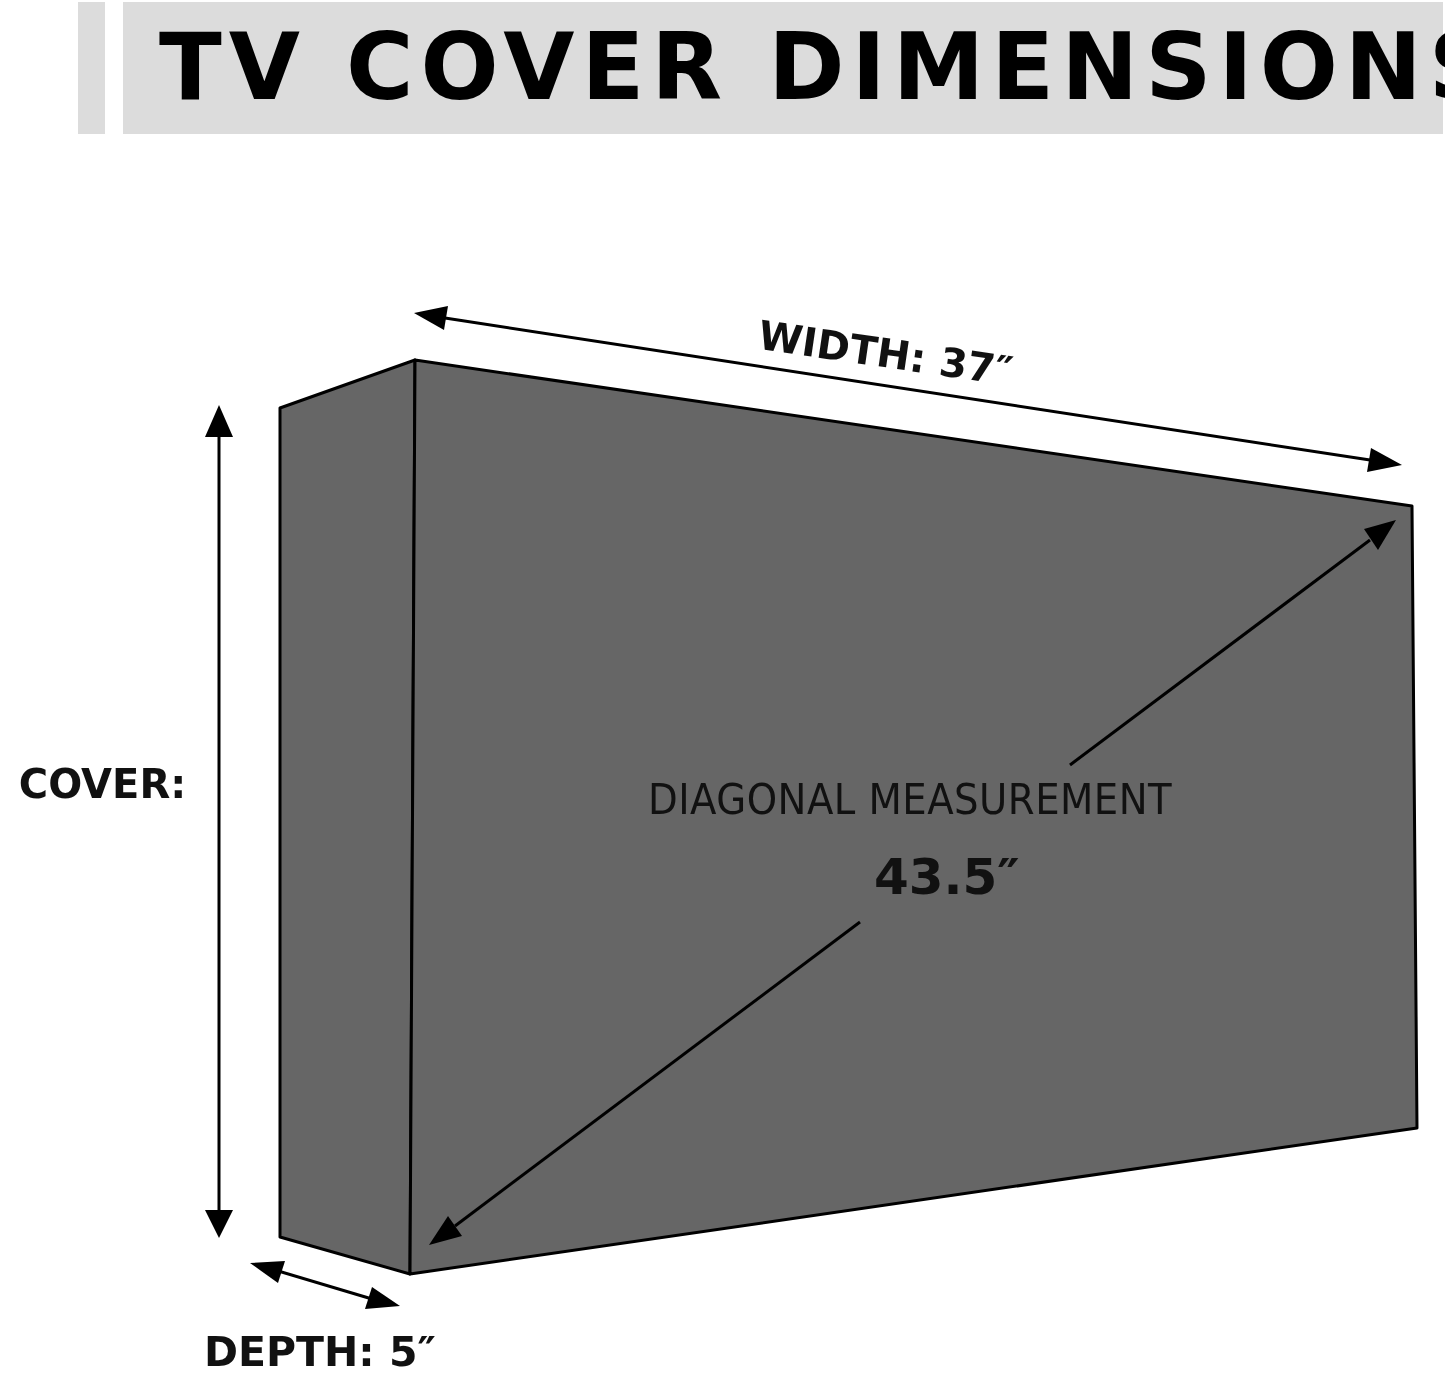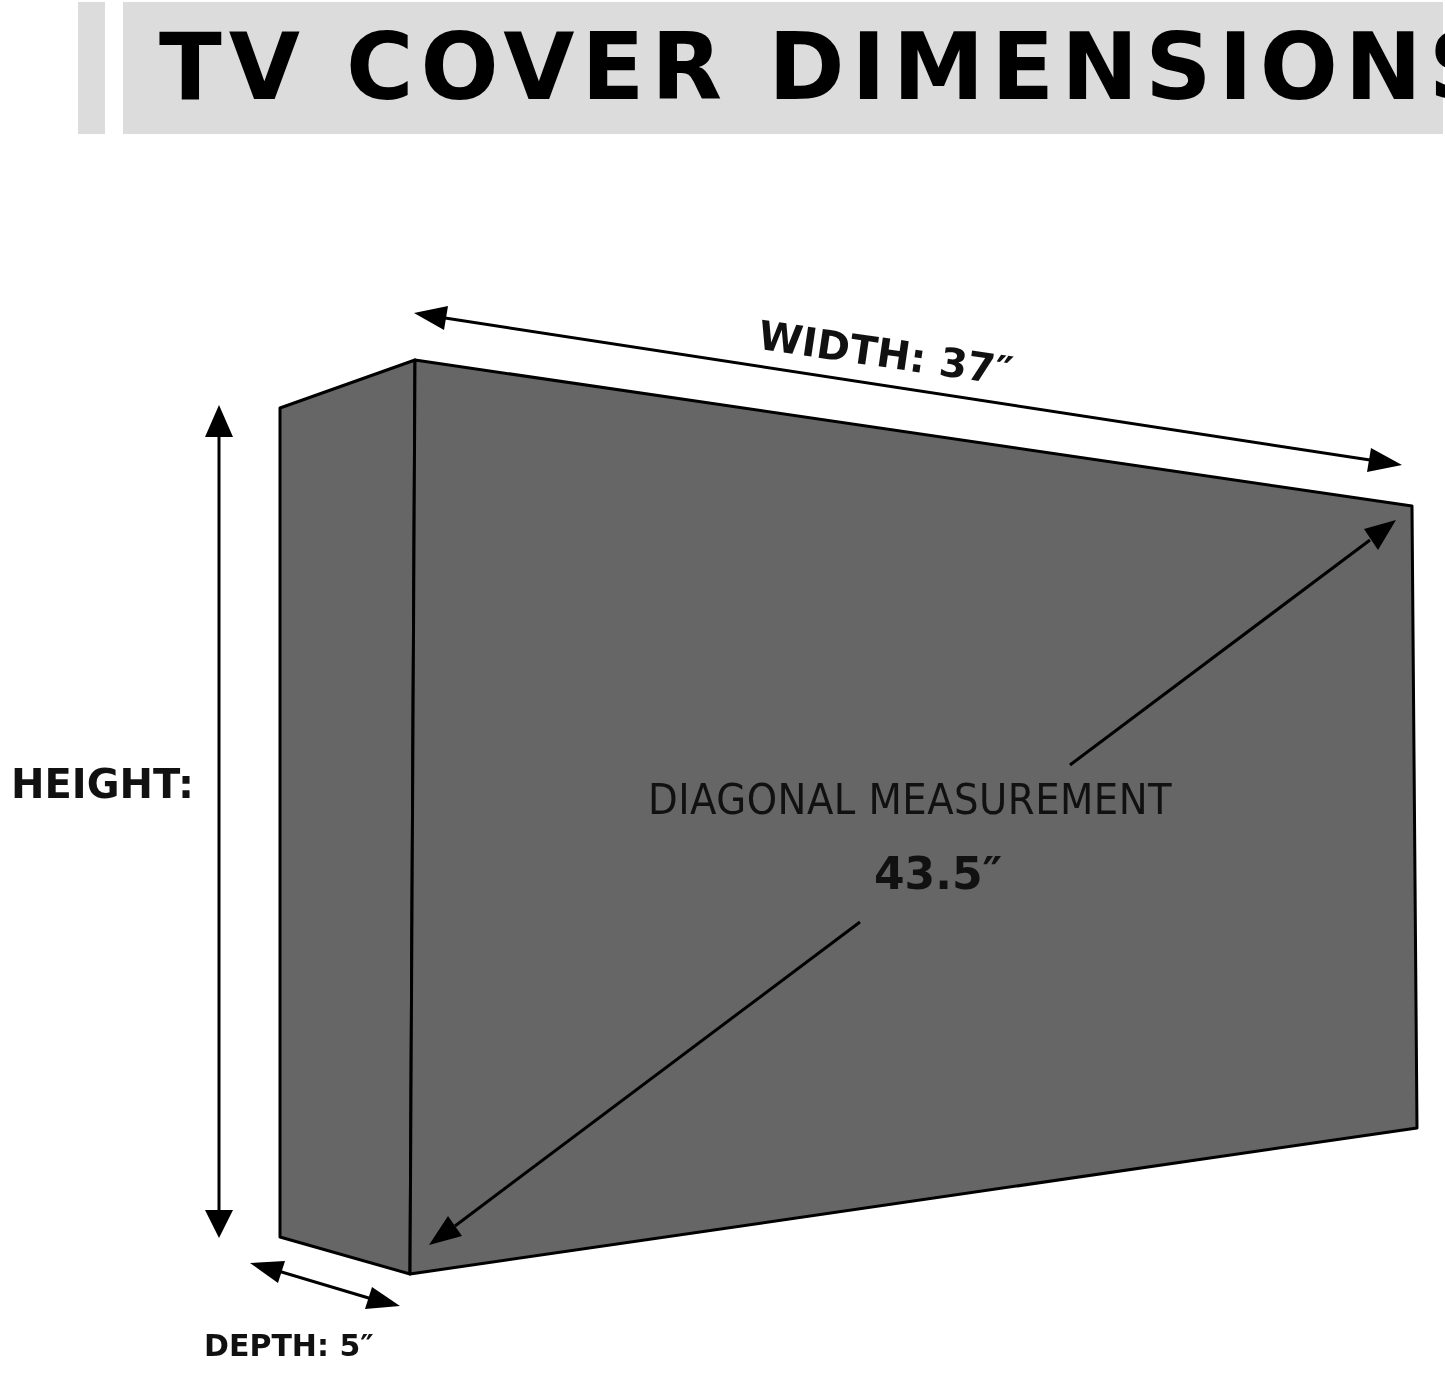--- a/index.html
+++ b/index.html
@@ -7,24 +7,24 @@
          font-family: "DejaVu Sans", "Liberation Sans", sans-serif; }
   .bar-left { position: absolute; left: 78px; top: 2px; width: 27px; height: 132px; background: #dcdcdc; }
   .banner { position: absolute; left: 123px; top: 2px; width: 1320px; height: 132px; background: #dcdcdc; }
   .banner-title { position: absolute; left: 36px; top: 14px; width: 1250px;
                   font-family: "DejaVu Sans", sans-serif; font-weight: bold; font-size: 92px;
                   letter-spacing: 7px; color: #000; line-height: 104px; white-space: nowrap; }
   svg.diagram { position: absolute; left: 0; top: 0; }
   .lbl { position: absolute; font-family: "DejaVu Sans", sans-serif; font-weight: bold; color: #111; white-space: nowrap; }
   .height-lbl { left: 0; top: 752px; width: 205px; text-align: center; font-size: 40px; line-height: 64px; }
   .width-lbl { left: 762px; top: 312px; font-size: 40px; transform-origin: left top; transform: rotate(8.3deg); }
-  .depth-lbl { left: 204px; top: 1328px; font-size: 30px; }
+  .depth-lbl { left: 204px; top: 1328px; font-size: 41px; }
   .diag-title { left: 648px; top: 775px; font-family: "DejaVu Sans", sans-serif; font-weight: normal;
                 font-size: 42px; color: #111; letter-spacing: 0.5px; transform: scaleX(0.92); transform-origin: left top; }
-  .diag-val { left: 874px; top: 848px; font-size: 44px; color: #111; }
+  .diag-val { left: 874px; top: 848px; font-size: 50px; color: #111; }
 </style>
 </head>
 <body>
 
 <div class="bar-left"></div>
 <div class="banner">
   <div class="banner-title">TV COVER DIMENSIONS</div>
 </div>
 
 <svg class="diagram" width="1445" height="1377" viewBox="0 0 1445 1377">
@@ -60,19 +60,19 @@
     <line x1="1070" y1="765" x2="1370" y2="540" stroke="#000" stroke-width="3"></line>
     <polygon points="1396,520 1364,529 1378,550" fill="#000"></polygon>
     <line x1="860" y1="922" x2="455" y2="1226" stroke="#000" stroke-width="3"></line>
     <polygon points="429,1245 462,1236 448,1216" fill="#000"></polygon>
   </g>
 </svg>
 
 <div class="lbl width-lbl">WIDTH: 37″</div>
 
 <div class="lbl height-lbl">
-  <div>HEIGHT:</div>
+  <div>COVER:</div>
 </div>
 
 <div class="lbl depth-lbl">DEPTH: 5″</div>
 
 <div class="lbl diag-title">DIAGONAL MEASUREMENT</div>
 <div class="lbl diag-val">43.5″</div>
 
 </body></html>

